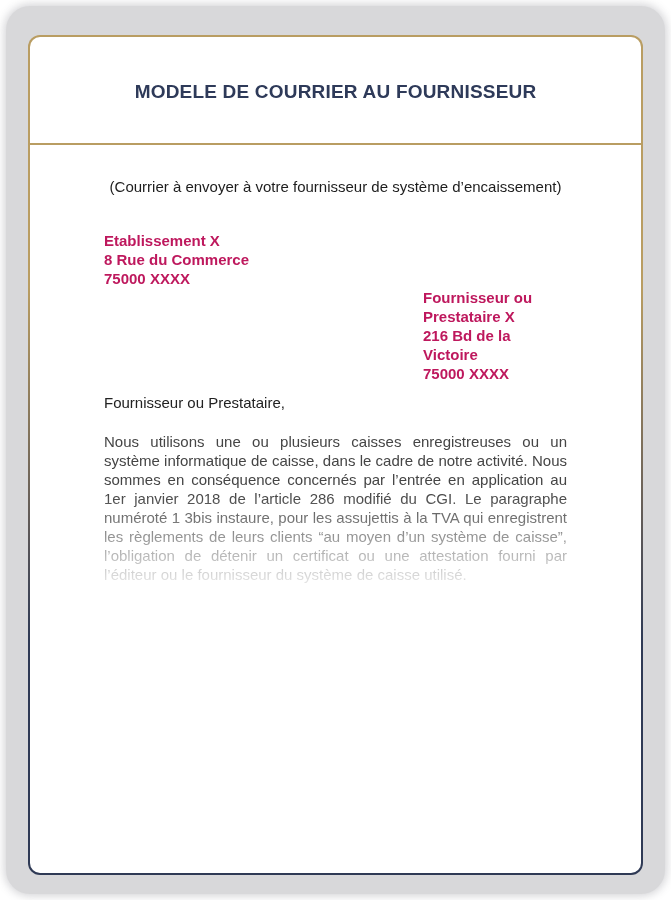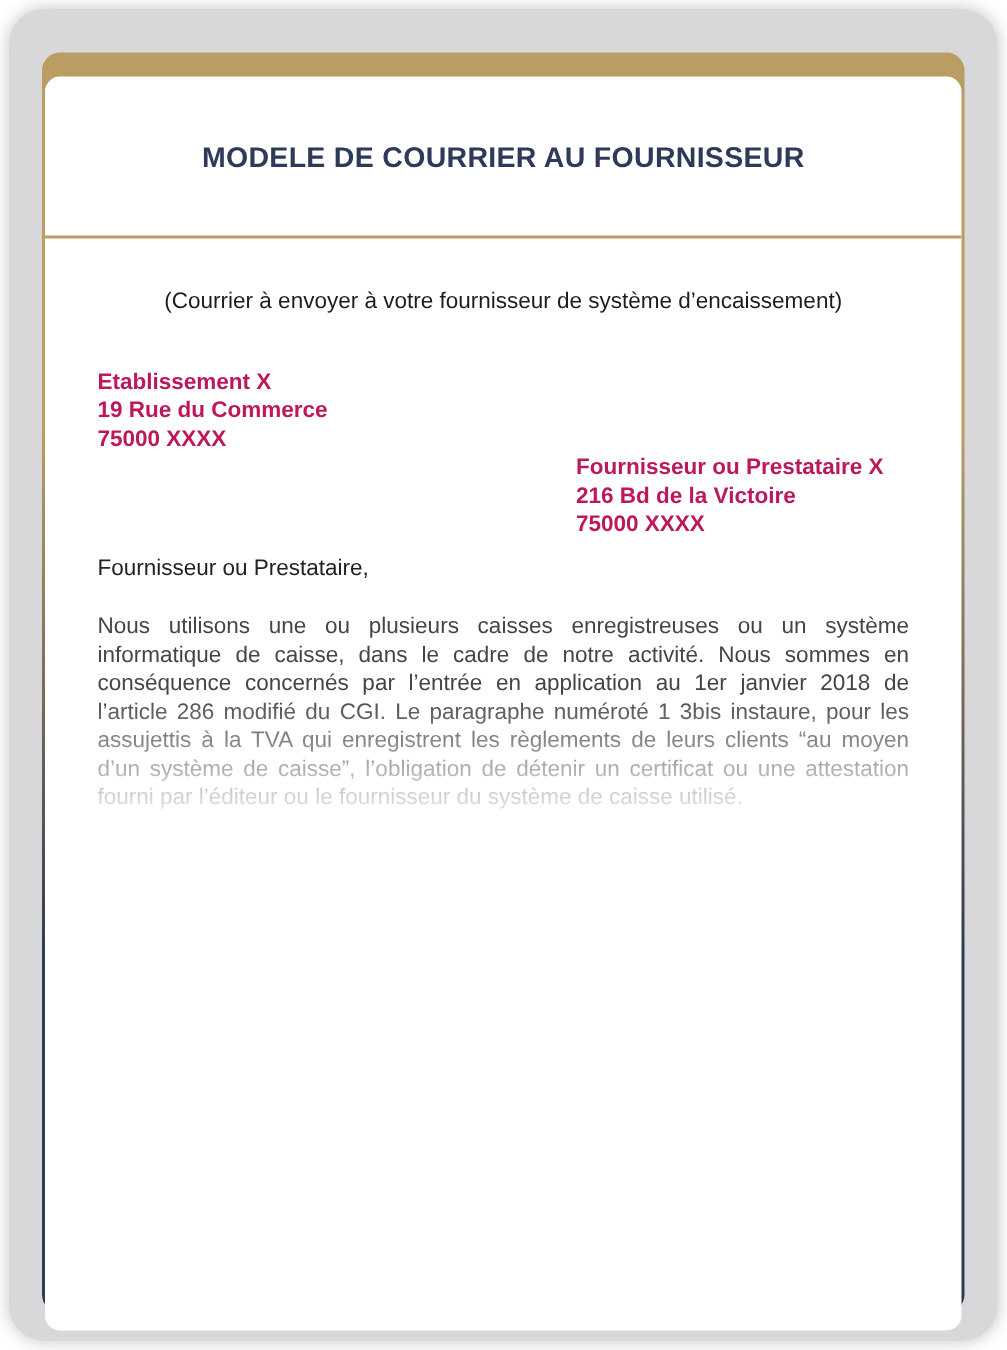--- a/index.html
+++ b/index.html
@@ -42,42 +42,41 @@
       #6a6159 55%,
       #2f3a55 72%, #2f3a55 100%);
   }
   .card {
     width: 100%;
     height: 100%;
     background: #ffffff;
     border-radius: 10px;
     box-sizing: border-box;
     overflow: hidden;
-    margin-top: 14px;
   }
   .card-header {
     height: 108px;
     box-sizing: border-box;
     border-bottom: 2px solid #b99d62;
     display: flex;
     flex-direction: column;
     justify-content: center;
     align-items: center;
     padding-top: 4px;
   }
   .title-line {
     color: #2e3a59;
     font-size: 19px;
     font-weight: 800;
     line-height: 30px;
     letter-spacing: 0.2px;
     text-align: center;
   }
   .card-body {
-    padding: 0 35px;
+    padding: 0 74px;
   }
   .subtitle {
     margin-top: 34px;
     text-align: center;
     font-size: 15px;
     line-height: 16px;
     color: #1d1d1d;
   }
   .sender-block {
     margin-top: 36px;
@@ -136,21 +135,21 @@
       <div class="card-header">
         <div class="title-line">MODELE DE COURRIER AU FOURNISSEUR</div>
       </div>
 
       <div class="card-body">
 
         <div class="subtitle">(Courrier à envoyer à votre fournisseur de système d’encaissement)</div>
 
         <div class="sender-block">
           <div class="addr-line">Etablissement X</div>
-          <div class="addr-line">19 Rue du Commerce</div>
+          <div class="addr-line">8 Rue du Commerce</div>
           <div class="addr-line">75000 XXXX</div>
         </div>
 
         <div class="recipient-block">
           <div class="addr-line">Fournisseur ou Prestataire X</div>
           <div class="addr-line">216 Bd de la Victoire</div>
           <div class="addr-line">75000 XXXX</div>
         </div>
 
         <div class="salutation">Fournisseur ou Prestataire,</div>

